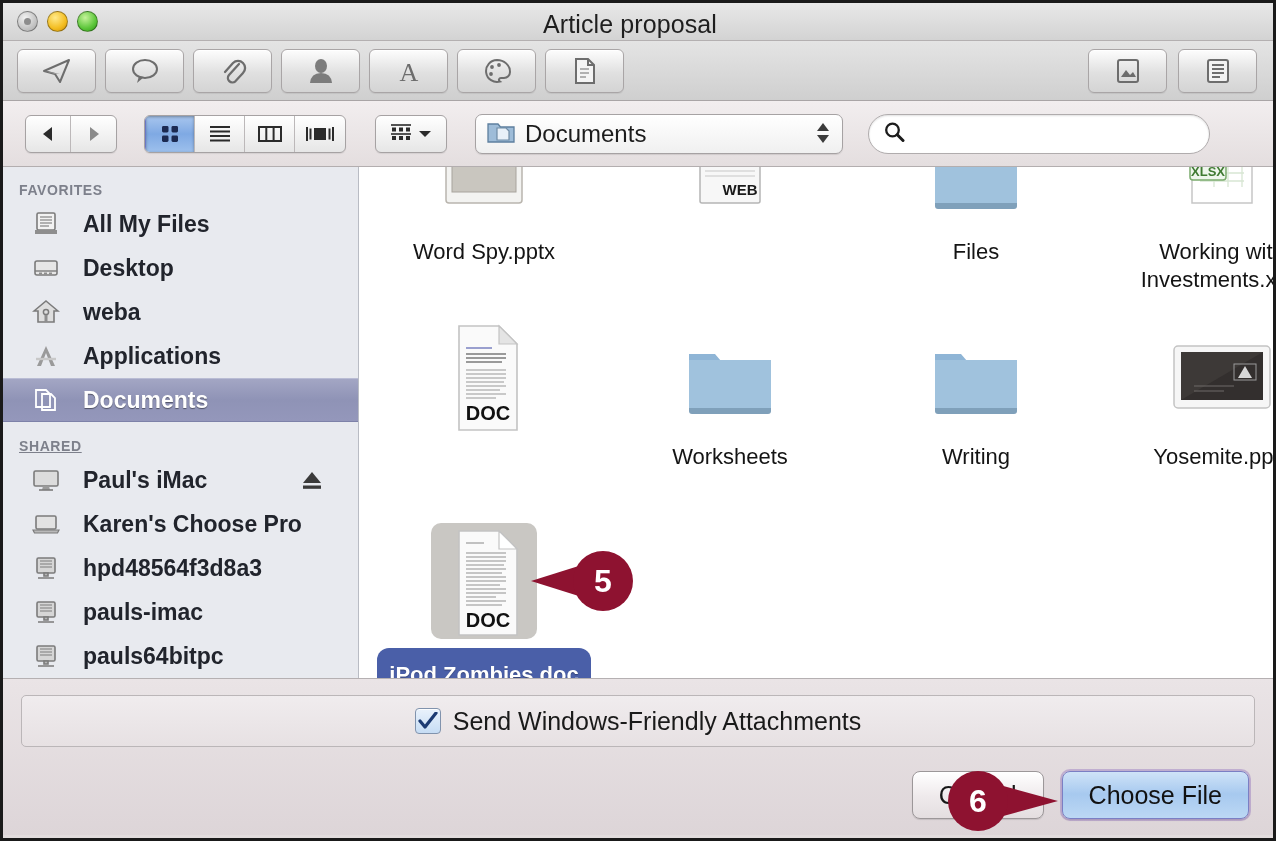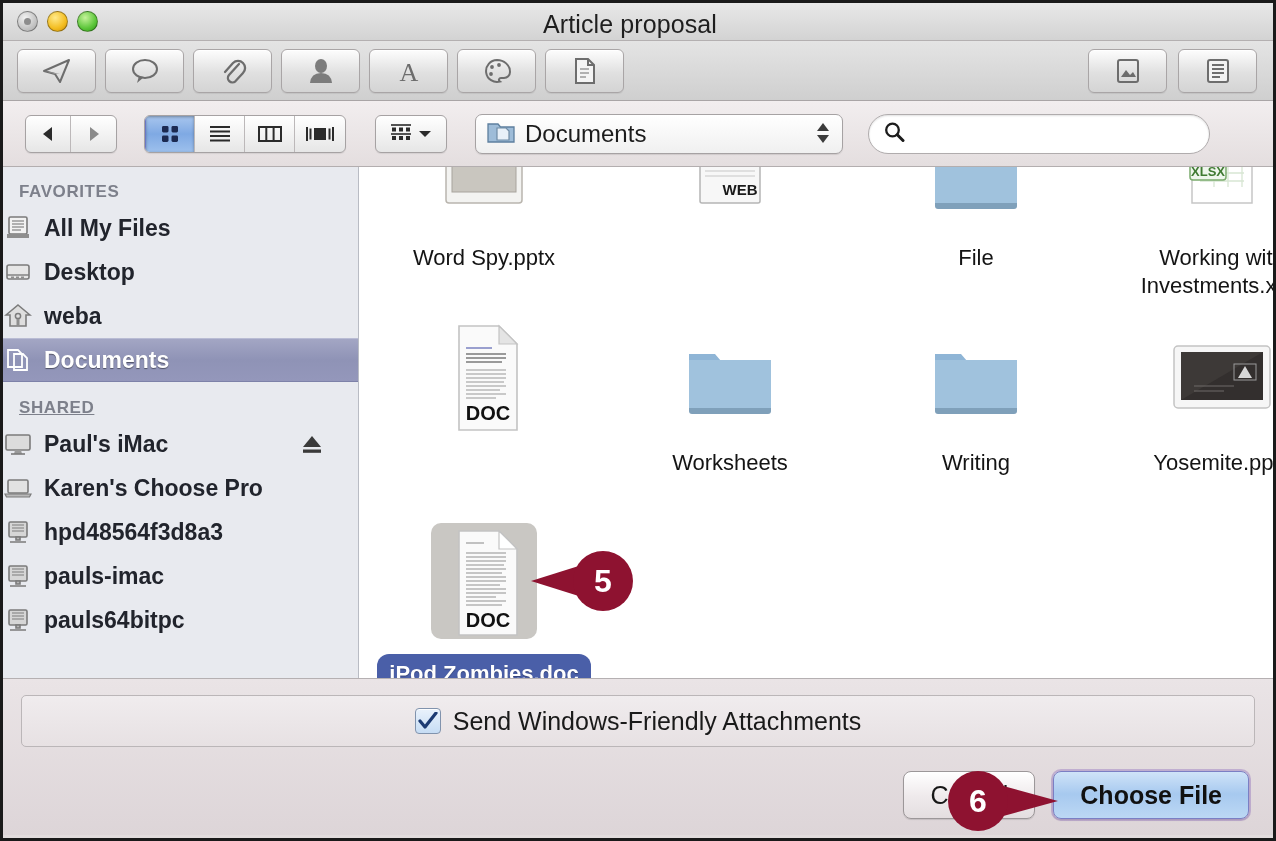--- a/index.html
+++ b/index.html
@@ -144,26 +144,26 @@
 
   
   .sidebar {
     width: 356px; flex: 0 0 356px;
     background: #e8eaef;
     border-right: 1px solid #b9bcc4;
     padding-top: 9px;
     overflow: hidden;
   }
   .sec-header {
-    font-size: 17px; font-weight: bold; color: #7d808b;
+    font-size: 14px; font-weight: bold; color: #7d808b;
     letter-spacing: .6px; padding: 6px 0 4px 16px;
   }
   .sb-item {
     display: flex; align-items: center; height: 44px;
-    gap: 11px; position: relative;
+    padding-left: 28px; gap: 22px; position: relative;
   }
   .sb-item .lbl { font-size: 23px; color: #21242c; font-weight: bold; }
   .sb-item.selected {
     background: linear-gradient(#a3a6c4, #8f93b6 50%, #9497bb);
     border-top: 1px solid #b9bcd4;
     border-bottom: 1px solid #7d81a8;
   }
   .sb-item.selected .lbl { color: #ffffff; text-shadow: 0 1px 1px rgba(0,0,0,.45); }
   .sb-icon { width: 30px; height: 30px; flex: 0 0 30px; display:flex; align-items:center; justify-content:center; }
   .eject { position: absolute; right: 34px; top: 11px; }
@@ -184,31 +184,31 @@
     width: 246px; height: 205px;
     display: flex; flex-direction: column; align-items: center;
     padding-top: 8px;
   }
   .cell .ic {
     width: 118px; height: 118px;
     display: flex; align-items: flex-end; justify-content: center;
     position: relative;
   }
   .cell .nm {
-    margin-top: 15px; font-size: 22px; color: #141414;
+    margin-top: 9px; font-size: 22px; color: #141414;
     text-align: center; line-height: 1.25; width: 225px;
     white-space: pre-line;
   }
   .cell.selected .ic::before {
     content:""; position:absolute; left: 6px; top: 2px;
     width: 106px; height: 116px; border-radius: 10px; background: #c9c7c3;
   }
   .cell.selected .nm {
     background: #4a5fa8; color: #ffffff; font-weight: bold;
-    border-radius: 12px; padding: 6px 12px; width: auto;
+    border-radius: 12px; padding: 13px 12px; width: auto;
     text-shadow: 0 1px 1px rgba(0,0,0,.3);
   }
 
   
   .footer {
     position: relative; height: 157px;
     background: linear-gradient(#eae4e6, #ddd5d8);
     border-top: 1px solid #b5b0b2;
   }
   .checkrow {
@@ -237,21 +237,21 @@
     background: linear-gradient(#ffffff, #efeaec 52%, #e4dee0);
     box-shadow: 0 1px 1px rgba(0,0,0,.12), 0 1px 0 rgba(255,255,255,.9) inset;
     display: flex; align-items: center; justify-content: center;
     padding: 0 26px;
     font-size: 25px; color: #171717;
   }
   .btn.default {
     background: linear-gradient(#cfe3f8, #a7c9ef 48%, #bcd8f4);
     border: 1px solid #7b7fc4;
     box-shadow: 0 0 0 2px rgba(150,120,190,.45), 0 1px 2px rgba(0,0,0,.2);
-    font-weight: bold; color: #111;
+    font-weight: normal; color: #111;
   }
 
   
   .callout { position: absolute; display: flex; align-items: center; z-index: 40; }
   .callout .bubble {
     width: 60px; height: 60px; border-radius: 50%;
     background: #8e1230;
     color: #ffffff; font-size: 32px; font-weight: bold;
     display: flex; align-items: center; justify-content: center;
     position: relative; z-index: 2;
@@ -495,20 +495,29 @@
         <span class="sb-icon">
           <svg width="28" height="28" viewBox="0 0 28 28">
             <path d="M14 3 L26 13 H22 V24 H6 V13 H2 Z" fill="#dedede" stroke="#7b7b7b" stroke-width="1.6"></path>
             <circle cx="14" cy="14" r="2.6" fill="none" stroke="#7b7b7b" stroke-width="1.5"></circle>
             <rect x="12.5" y="17" width="3" height="7" fill="#8e8e8e"></rect>
           </svg>
         </span>
         <span class="lbl">weba</span>
       </div>
 
+      <div class="sb-item">
+        <span class="sb-icon">
+          <svg width="28" height="28" viewBox="0 0 28 28">
+            <path d="M14 4 L23 24 L19 24 L14 11 L9 24 L5 24 Z" fill="#9a9a9a"></path>
+            <path d="M4 17 L24 17" stroke="#c8c8c8" stroke-width="2.4"></path>
+          </svg>
+        </span>
+        <span class="lbl">Applications</span>
+      </div>
 
       <div class="sb-item selected">
         <span class="sb-icon">
           <svg width="28" height="28" viewBox="0 0 28 28">
             <path d="M4 4 h10 l4 4 v13 H4 Z" fill="none" stroke="#ffffff" stroke-width="1.8"></path>
             <path d="M10 8 h9 l4 4 v12 H10 Z" fill="none" stroke="#ffffff" stroke-width="1.8"></path>
           </svg>
         </span>
         <span class="lbl">Documents</span>
       </div>
@@ -601,21 +610,21 @@
         </div>
 
         <div class="cell">
           <div class="ic">
             <svg width="110" height="100" viewBox="0 0 110 100">
               <path d="M14 20 h26 l6 7 h50 v47 a3 3 0 0 1 -3 3 H17 a3 3 0 0 1 -3 -3 Z" fill="#8fb5d6"></path>
               <path d="M14 26 h82 v48 a3 3 0 0 1 -3 3 H17 a3 3 0 0 1 -3 -3 Z" fill="#a0c2dd"></path>
               <path d="M14 74 h82 v3 a3 3 0 0 1 -3 3 H17 a3 3 0 0 1 -3 -3 Z" fill="#7fa0ba"></path>
             </svg>
           </div>
-          <div class="nm">File</div>
+          <div class="nm">Files</div>
         </div>
 
         <div class="cell">
           <div class="ic">
             <svg width="104" height="100" viewBox="0 0 104 100">
               <path d="M22 4 h44 l16 16 v54 H22 Z" fill="#ffffff" stroke="#c6c6c6" stroke-width="1.5"></path>
               <path d="M30 12 h44 M30 20 h44 M30 28 h44 M30 36 h44 M30 44 h44 M30 52 h44" stroke="#d7e6d3" stroke-width="1.3"></path>
               <path d="M44 8 v50 M58 8 v50 M72 8 v50" stroke="#d7e6d3" stroke-width="1.3"></path>
               <rect x="20" y="34" width="36" height="17" rx="3" fill="#eef6ec" stroke="#7aab6c" stroke-width="1.5"></rect>
               <text x="38" y="47" font-family="Liberation Sans, sans-serif" font-size="13" font-weight="bold" fill="#3f7a32" text-anchor="middle">XLSX</text>

